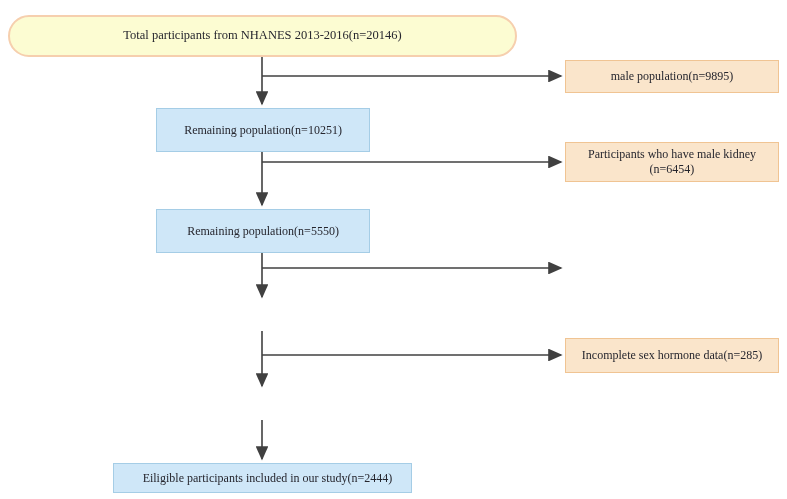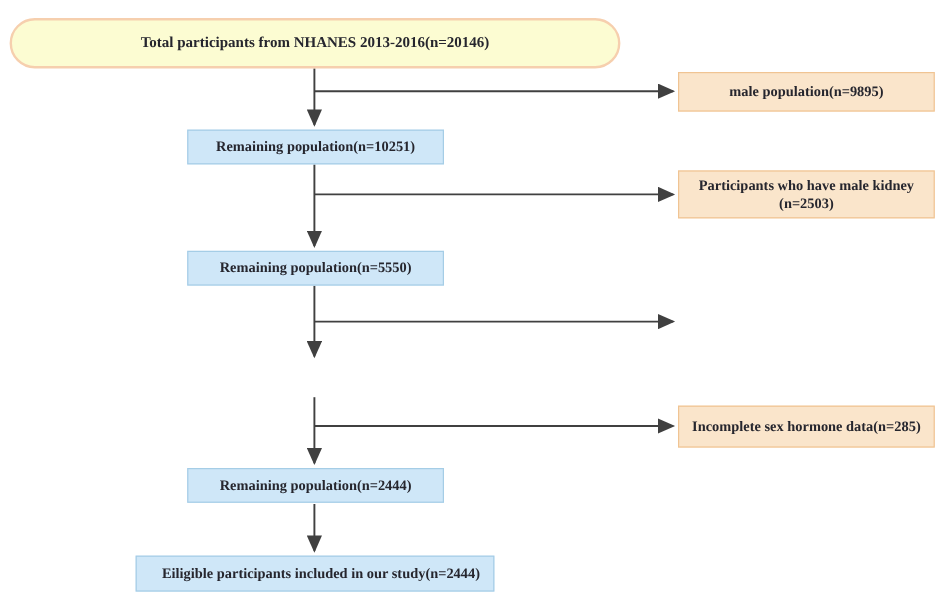--- a/index.html
+++ b/index.html
@@ -9,35 +9,35 @@
     background:#ffffff;
     font-family:"Liberation Serif", serif;
     overflow:hidden;
   }
   .arrow-layer{position:absolute;left:0;top:0;width:787px;height:499px;}
   .node{
     position:absolute;
     box-sizing:border-box;
     display:flex;align-items:center;justify-content:center;
     text-align:center;
-    font-weight:bold;
+    font-weight:normal;
     font-size:12px;
     color:#26262e;
     line-height:1.25;
     padding:2px 6px;
   }
   .start{
     left:8px;top:15px;width:509px;height:42px;
     background:#fcfcd2;
     border:2px solid #f6cfae;
     border-radius:21px;
     font-size:12.5px;
   }
   .main{
-    left:156px;width:214px;height:29px;
+    left:156px;width:214px;height:44px;
     background:#cfe7f8;
     border:1.5px solid #a5cde6;
   }
   .main-0{top:108px;}
   .main-1{top:209px;}
   .main-2{top:301px;}
   .main-3{top:390px;}
   .final{
     left:113px;top:463px;width:299px;height:30px;
     background:#cfe7f8;
@@ -81,32 +81,31 @@
     <line x1="262" y1="355" x2="561" y2="355" stroke="#404040" stroke-width="1.6" marker-end="url(#ah)"></line>
   </svg>
 
   <div class="node start">Total participants from NHANES 2013-2016(n=20146)</div>
 
   <div class="node main main-0">Remaining population(n=10251)</div>
 
   <div class="node main main-1">Remaining population(n=5550)</div>
 
 
-  <div class="node main main-3">Remaining population(n=2444)</div>
 
   <div class="node final">Eiligible participants included in our study(n=2444)</div>
 
   <div class="node excl excl-0">
     <span>male population(n=9895)</span>
     <span></span>
   </div>
 
   <div class="node excl excl-1">
     <span>Participants who have male kidney</span>
-    <span>(n=2503)</span>
+    <span>(n=6454)</span>
   </div>
 
 
   <div class="node excl excl-3">
     <span>Incomplete sex hormone data(n=285)</span>
     <span></span>
   </div>
 
 </div>
 

